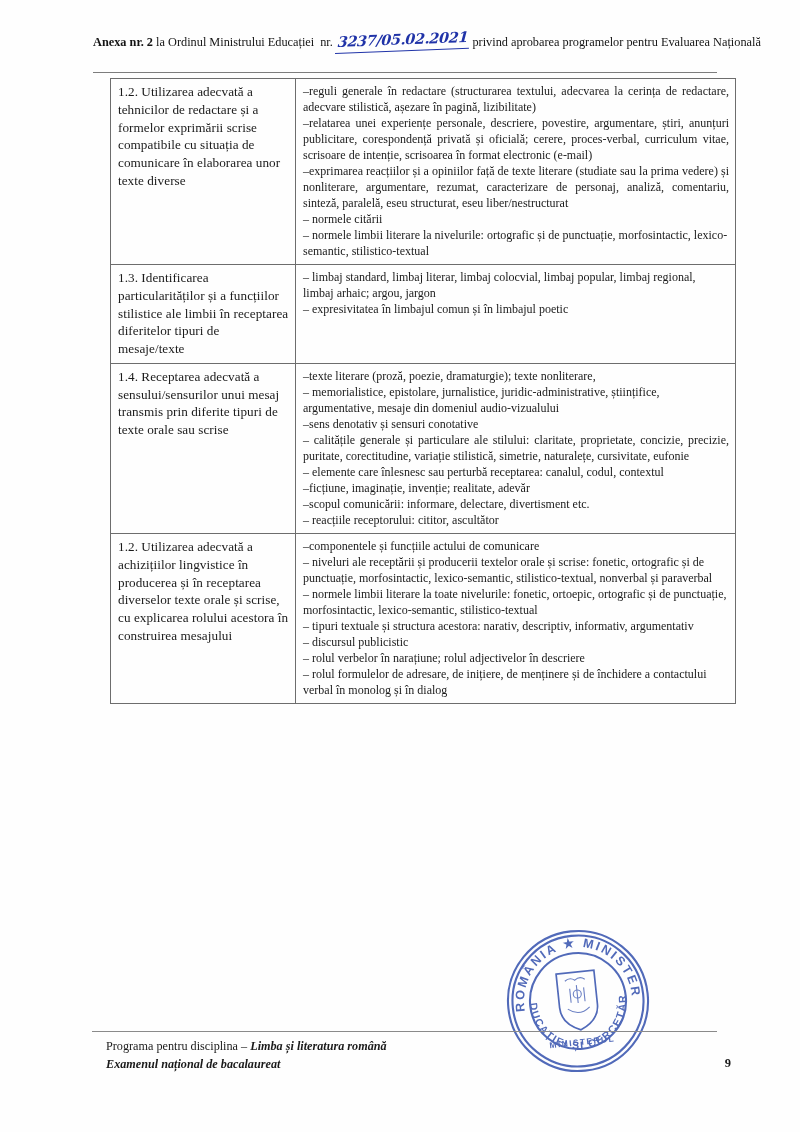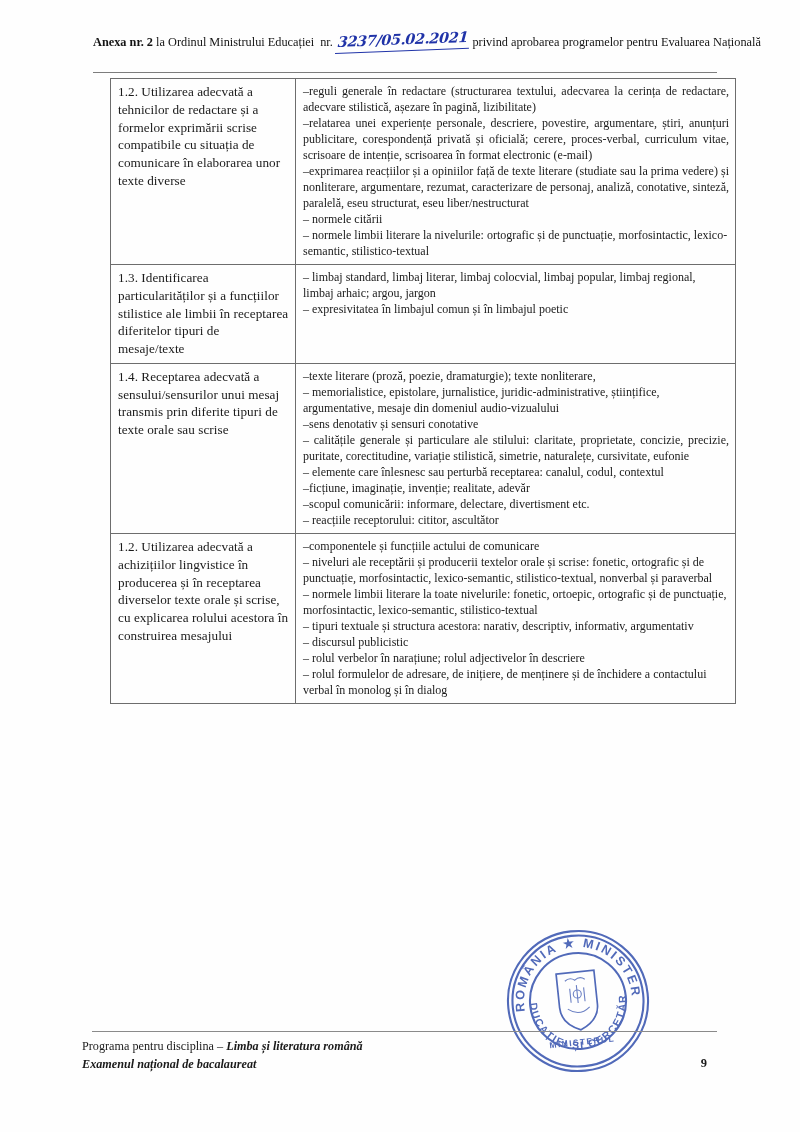--- a/index.html
+++ b/index.html
@@ -119,21 +119,21 @@
   .footer-rule {
     position: absolute;
     left: 92px;
     top: 1031px;
     width: 625px;
     height: 0;
     border-top: 1.2px solid #8a8a8a;
   }
   .footer {
     position: absolute;
-    left: 82px;
+    left: 106px;
     top: 1037px;
     width: 625px;
     font-size: 12.2px;
     line-height: 1.5;
   }
   .footer .f1 .plain { font-style: normal; }
   .footer .f1 .em { font-weight: bold; font-style: italic; }
   .footer .f2 { font-weight: bold; font-style: italic; }
   .page-num {
     position: absolute;
@@ -169,21 +169,21 @@
   <table class="comp-table">
     <tbody>
       <tr>
         <td class="col-comp">
           <div class="comp-text">1.2. Utilizarea adecvată a tehnicilor de redactare și a formelor exprimării scrise compatibile cu situația de comunicare în elaborarea unor texte diverse</div>
         </td>
         <td class="col-cont">
           <ul class="cont-list">
             <li class="just">–reguli generale în redactare (structurarea textului, adecvarea la cerința de redactare, adecvare stilistică, așezare în pagină, lizibilitate)</li>
             <li class="just">–relatarea unei experiențe personale, descriere, povestire, argumentare, știri, anunțuri publicitare, corespondență privată și oficială; cerere, proces-verbal, curriculum vitae, scrisoare de intenție, scrisoarea în format electronic (e-mail)</li>
-            <li class="just">–exprimarea reacțiilor și a opiniilor față de texte literare (studiate sau la prima vedere) și nonliterare, argumentare, rezumat, caracterizare de personaj, analiză, conotative, sinteză, paralelă, eseu structurat, eseu liber/nestructurat</li>
+            <li class="just">–exprimarea reacțiilor și a opiniilor față de texte literare (studiate sau la prima vedere) și nonliterare, argumentare, rezumat, caracterizare de personaj, analiză, comentariu, sinteză, paralelă, eseu structurat, eseu liber/nestructurat</li>
             <li>–  normele citării</li>
             <li>– normele limbii literare la nivelurile: ortografic și de punctuație, morfosintactic, lexico-semantic, stilistico-textual</li>
           </ul>
         </td>
       </tr>
 
       <tr>
         <td class="col-comp">
           <div class="comp-text">1.3. Identificarea particularităților și a funcțiilor stilistice ale limbii în receptarea diferitelor tipuri de mesaje/texte</div>
         </td>

